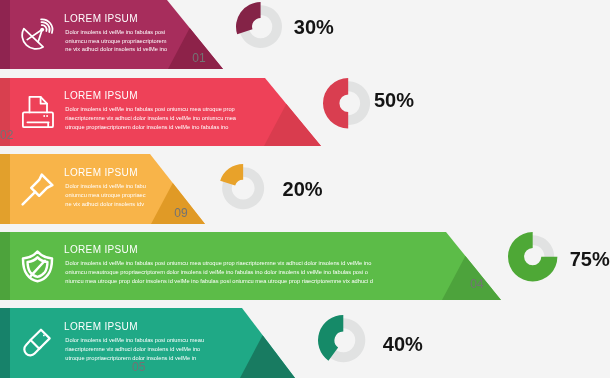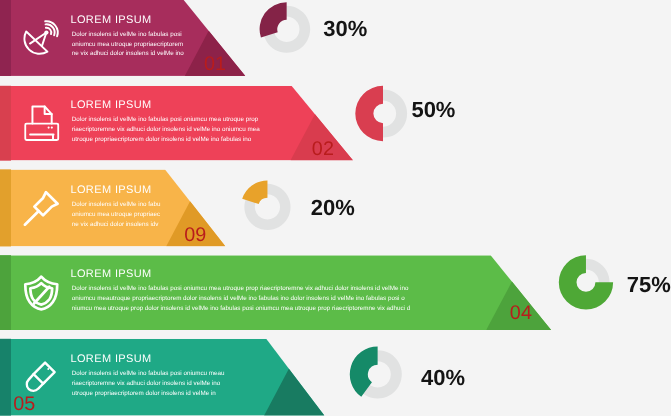--- a/index.html
+++ b/index.html
@@ -6,21 +6,21 @@
   html,body{margin:0;padding:0;}
   body{width:610px;height:378px;background:#f4f4f4;
         font-family:"Liberation Sans",sans-serif;overflow:hidden;position:relative;
         -webkit-font-smoothing:antialiased;}
   .band{position:absolute;left:0;}
   .band-body,.band-shade{position:absolute;left:0;top:0;height:100%;}
   .band-edge{position:absolute;left:0;top:0;width:10px;height:100%;}
   .icon{position:absolute;}
   .title{position:absolute;color:#ffffff;font-size:10px;letter-spacing:.35px;white-space:nowrap;line-height:10.4px;}
   .body-text{position:absolute;color:#ffffff;font-size:5.7px;line-height:8.8px;white-space:nowrap;}
-  .num{position:absolute;color:#b91c1c;font-size:18px;letter-spacing:.1px;white-space:nowrap;line-height:17.5px;}
+  .num{position:absolute;color:#737373;font-size:12px;letter-spacing:.1px;white-space:nowrap;line-height:17.5px;}
   .donut{position:absolute;}
   .pct{position:absolute;color:#141414;font-weight:bold;font-size:20px;
         white-space:nowrap;line-height:22.2px;letter-spacing:0px;}
 </style>
 </head>
 <body>
 
 <div id="stage">
 
   <div class="band" style="top:0px;height:69px;width:224px;">
@@ -63,21 +63,21 @@
    <path d="M82.1 87.8 L82.1 100.9"></path>
    <circle cx="69.6" cy="65.8" r="3.0" fill="#ffffff" stroke="none"></circle>
    <circle cx="78.7" cy="65.8" r="3.0" fill="#ffffff" stroke="none"></circle>
     </svg>
   <div class="title" style="left:64px;top:91.4px;">LOREM IPSUM</div>
   <div class="body-text" style="left:65.3px;top:105.4px;">
       <div>Dolor insolens id velMe ino fabulas posi oniumcu mea utroque prop</div>
       <div>riaecriptoremne vix adhuci dolor insolens id velMe ino oniumcu mea</div>
       <div>utroque propriaecriptorem dolor insolens id velMe ino fabulas ino</div>
     </div>
-  <div class="num" style="left:0px;width:303.7px;text-align:right;top:126.8px;">02</div>
+  <div class="num" style="left:0px;width:303.7px;top:126.8px;">02</div>
   <svg class="donut" width="52.4" height="52.4" viewBox="0 0 52.37 52.37" style="left:321.81px;top:77.31px">
       <path d="M 26.18 4.28 A 21.90 21.90 0 1 1 26.17 4.28 Z M 26.18 14.25 A 11.94 11.94 0 1 0 26.19 14.25 Z" fill="#e1e2e2" fill-rule="evenodd"></path>
       <path d="M 26.18 1.00 A 25.18 25.18 0 0 0 26.18 51.37 L 26.18 34.94 A 8.76 8.76 0 0 1 26.18 17.42 Z" fill="#d93e50"></path>
     </svg>
   <div class="pct" style="left:374px;top:89.0px;">50%</div>
 
   <div class="band" style="top:154px;height:70px;width:206px;">
     <div class="band-body" style="width:206px;background:#f8b449;clip-path:polygon(0px 0px,150px 0px,205px 70px,0px 70px);-webkit-clip-path:polygon(0px 0px,150px 0px,205px 70px,0px 70px);"></div>
     <div class="band-shade" style="width:206px;background:#e09a26;clip-path:polygon(151.0px 70px,172.8px 29.0px,205px 70px);-webkit-clip-path:polygon(151.0px 70px,172.8px 29.0px,205px 70px);"></div>
     <div class="band-edge" style="background:#e2a02c;"></div>
@@ -131,19 +131,19 @@
    <path d="M62 4 L92 34 L56 70 L26 40 Z"></path>
    <path d="M26 40 L10 58 A 20 20 0 1 0 40 86 L 62 64"></path>
    <circle cx="72" cy="24" r="3" fill="#ffffff" stroke="none"></circle>
     </svg>
   <div class="title" style="left:64px;top:322.4px;">LOREM IPSUM</div>
   <div class="body-text" style="left:65.3px;top:336.4px;">
       <div>Dolor insolens id velMe ino fabulas posi oniumcu meau</div>
       <div>riaecriptoremne vix adhuci dolor insolens id velMe ino</div>
       <div>utroque propriaecriptorem dolor insolens id velMe in</div>
     </div>
-  <div class="num" style="left:0px;width:277.7px;text-align:left;top:358.8px;padding-left:12px;">05</div>
+  <div class="num" style="left:0px;width:277.7px;text-align:center;top:358.8px;">05</div>
   <svg class="donut" width="52.6" height="52.6" viewBox="0 0 52.60 52.60" style="left:317.20px;top:314.20px">
       <path d="M 26.30 4.30 A 22.00 22.00 0 1 1 26.29 4.30 Z M 26.30 14.31 A 11.99 11.99 0 1 0 26.31 14.31 Z" fill="#e1e2e2" fill-rule="evenodd"></path>
       <path d="M 26.30 1.00 A 25.30 25.30 0 0 0 11.43 46.77 L 21.13 33.42 A 8.80 8.80 0 0 1 26.30 17.50 Z" fill="#158a68"></path>
     </svg>
   <div class="pct" style="left:382.8px;top:333.2px;text-align:center;">40%</div>
 </div>
 
 </body></html>

